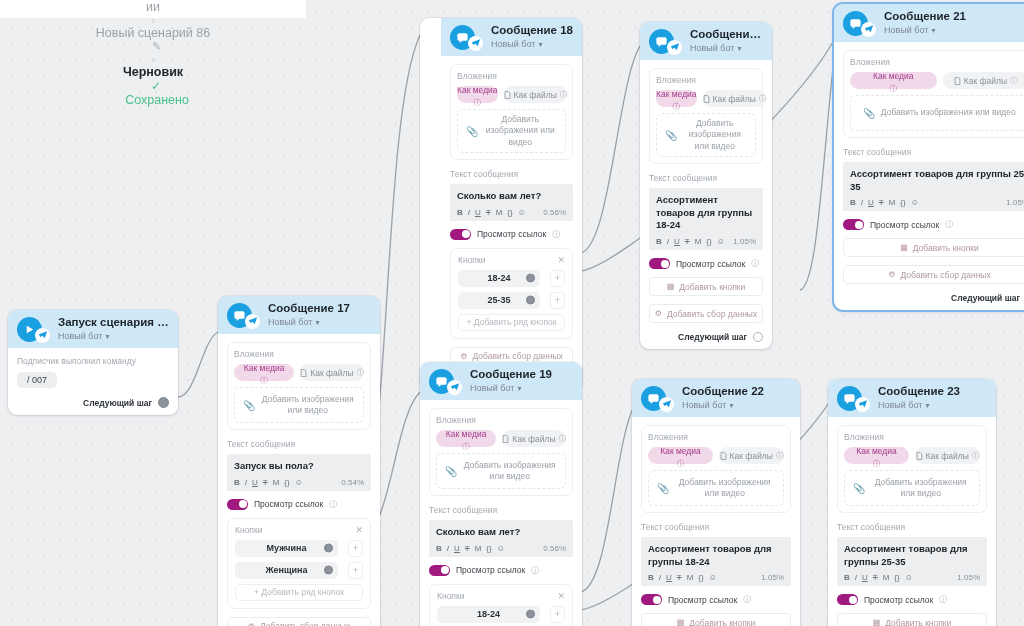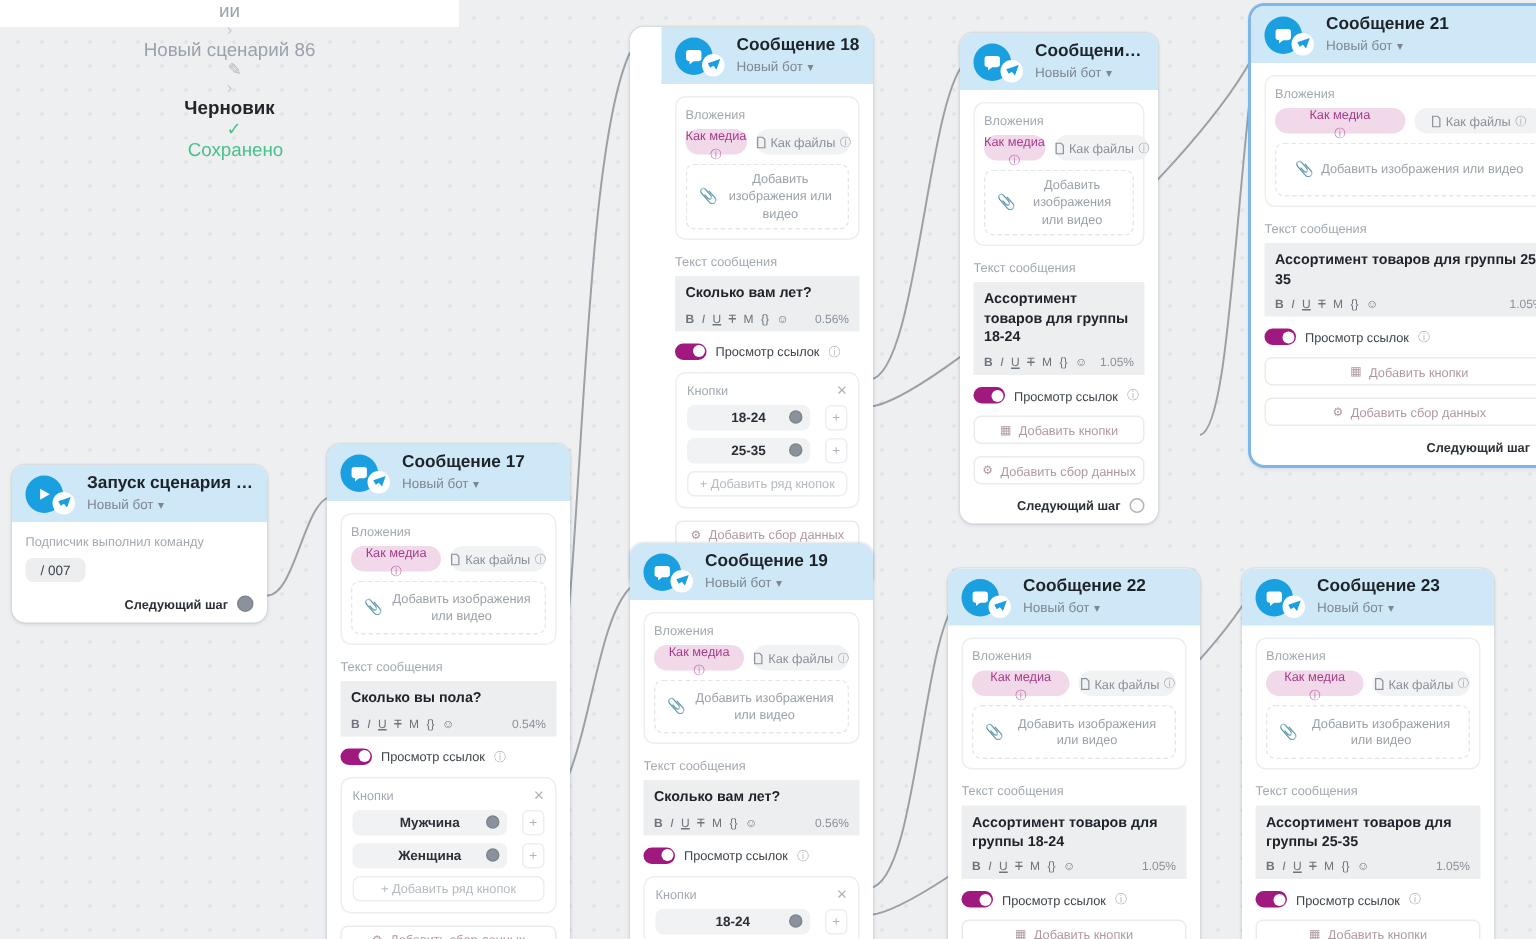--- a/index.html
+++ b/index.html
@@ -300,21 +300,21 @@
         </div>
       </div>
       <div class="drop">
         <span class="clip">📎</span>
         <span class="dtxt">Добавить изображения или видео</span>
       </div>
     </div>
 
     <div class="sect-label" style="margin-top:9px">Текст сообщения</div>
     <div class="msgbox">
-      <div class="msgtext">Сколько вы пола?</div>
+      <div class="msgtext">Запуск вы пола?</div>
       <div class="toolrow">
         <span class="tools">
           <span class="tb b">B</span>
           <span class="tb i">I</span>
           <span class="tb u">U</span>
           <span class="tb s">T</span>
           <span class="tb">M</span>
           <span class="tb">{}</span>
           <span class="tb">☺</span>
         </span>

